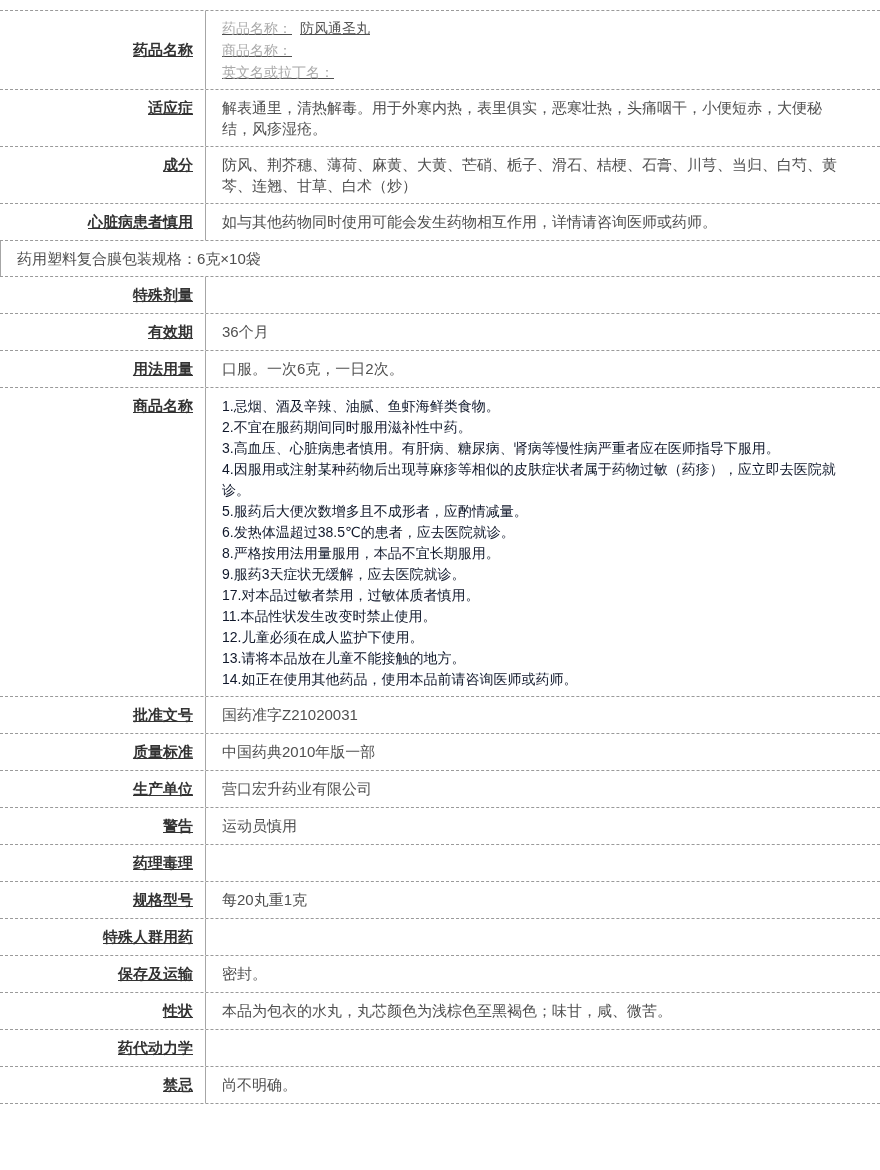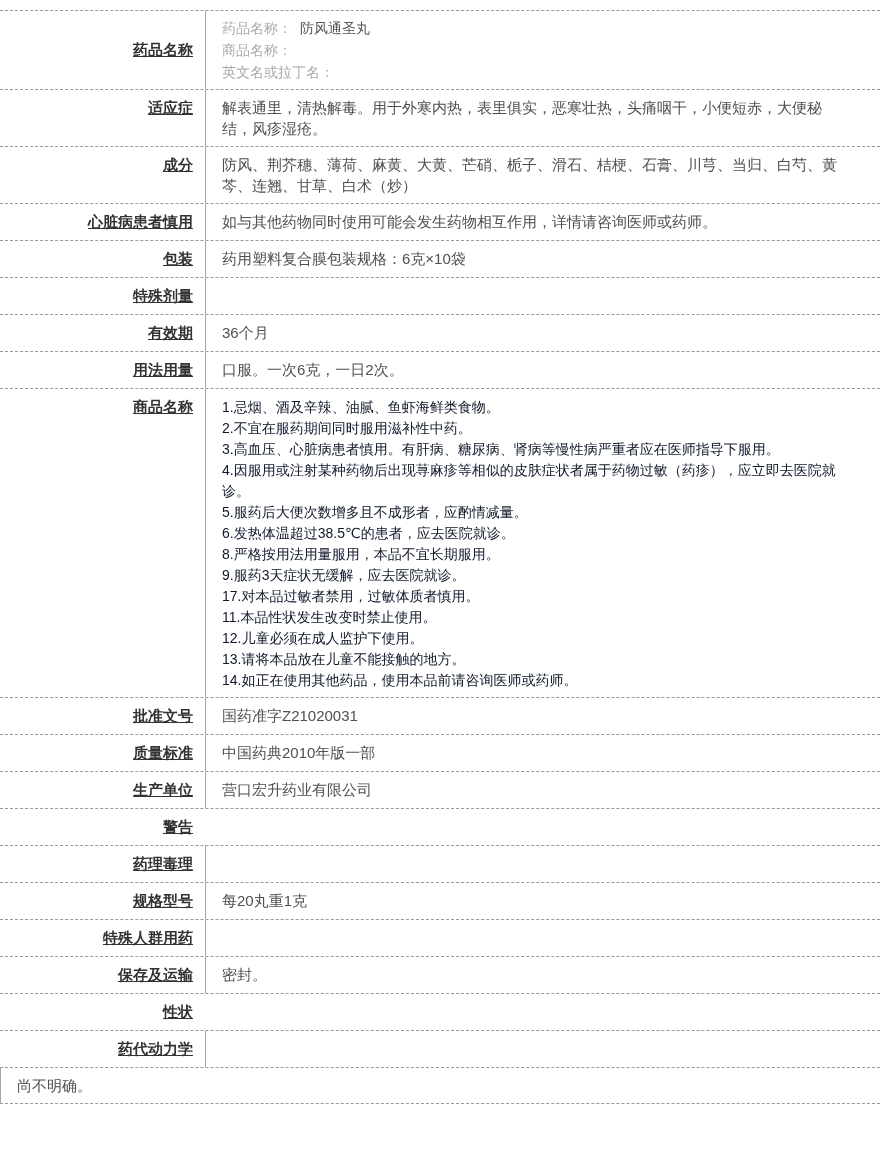--- a/index.html
+++ b/index.html
@@ -51,20 +51,21 @@
   .row-name .lbl {
     display: flex;
     align-items: center;
     justify-content: flex-end;
     padding-top: 0;
     padding-bottom: 0;
   }
   .row-name .val {
     padding-top: 6px;
     padding-bottom: 6px;
+    text-decoration: underline;
   }
   .name-line {
     font-size: 14px;
     line-height: 22px;
     color: #a9a9a9;
   }
   .name-line .key { color: #a9a9a9; }
   .name-line .value {
     color: #555555;
     margin-left: 8px;
@@ -110,21 +111,20 @@
       <div class="lbl">成分</div>
       <div class="val">防风、荆芥穗、薄荷、麻黄、大黄、芒硝、栀子、滑石、桔梗、石膏、川芎、当归、白芍、黄芩、连翘、甘草、白术（炒）</div>
     </div>
 
     <div class="row">
       <div class="lbl">心脏病患者慎用</div>
       <div class="val">如与其他药物同时使用可能会发生药物相互作用，详情请咨询医师或药师。</div>
     </div>
 
     <div class="row">
-      <div class="lbl">包装</div>
       <div class="val">药用塑料复合膜包装规格：6克×10袋</div>
     </div>
 
     <div class="row">
       <div class="lbl">特殊剂量</div>
       <div class="val"></div>
     </div>
 
     <div class="row">
       <div class="lbl">有效期</div>
@@ -165,20 +165,21 @@
       <div class="val">中国药典2010年版一部</div>
     </div>
 
     <div class="row">
       <div class="lbl">生产单位</div>
       <div class="val">营口宏升药业有限公司</div>
     </div>
 
     <div class="row">
       <div class="lbl">警告</div>
+      <div class="val">运动员慎用</div>
     </div>
 
     <div class="row">
       <div class="lbl">药理毒理</div>
       <div class="val"></div>
     </div>
 
     <div class="row">
       <div class="lbl">规格型号</div>
       <div class="val">每20丸重1克</div>
@@ -189,25 +190,27 @@
       <div class="val"></div>
     </div>
 
     <div class="row">
       <div class="lbl">保存及运输</div>
       <div class="val">密封。</div>
     </div>
 
     <div class="row">
       <div class="lbl">性状</div>
+      <div class="val">本品为包衣的水丸，丸芯颜色为浅棕色至黑褐色；味甘，咸、微苦。</div>
     </div>
 
     <div class="row">
       <div class="lbl">药代动力学</div>
       <div class="val"></div>
     </div>
 
     <div class="row">
+      <div class="lbl">禁忌</div>
       <div class="val">尚不明确。</div>
     </div>
 
   </div>
 </div>
 
 </body></html>

